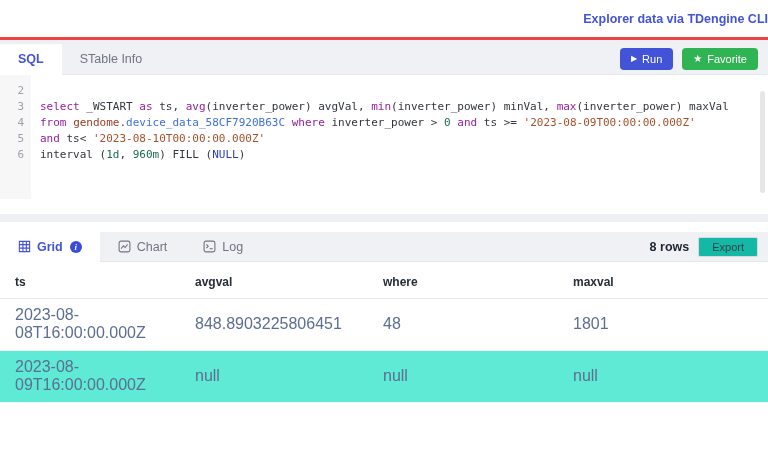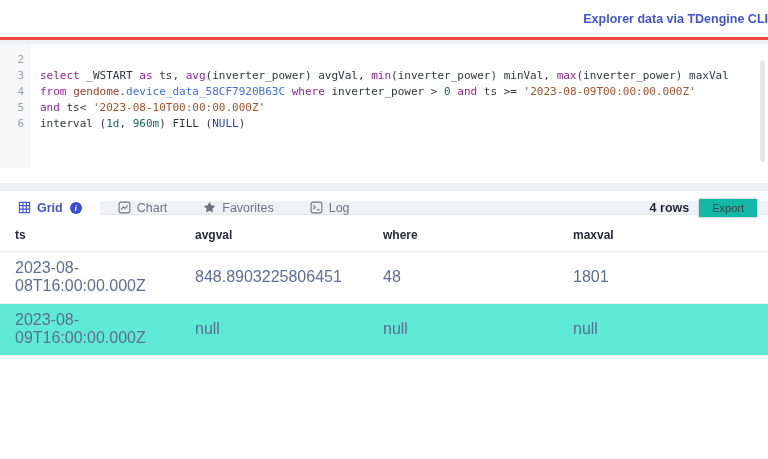--- a/index.html
+++ b/index.html
@@ -34,21 +34,21 @@
   .codeline{height:16px;line-height:16px;}
   .tok-kw{color:var(--kw);}
   .tok-str{color:var(--str);}
   .tok-tbl{color:var(--tbl);}
   .tok-sch{color:var(--sch);}
   .tok-num{color:var(--num);}
   .tok-atom{color:var(--atom);}
   .scrollthumb{position:absolute;right:3px;top:16px;width:5px;height:102px;background:#e6e6e8;border-radius:3px;}
 
   .result-card{background:#fff;padding-top:10px;height:236px;}
-  .rtabbar{height:14px;}
+  .rtabbar{height:30px;}
   .rtab-icon{display:inline-flex;margin-right:6px;align-items:center;}
   .info-badge{width:12px;height:12px;border-radius:50%;background:#3b4cd8;color:#fff;font-family:"Liberation Serif",serif;font-style:italic;font-weight:bold;font-size:9px;display:inline-flex;align-items:center;justify-content:center;margin-left:7px;}
   .rowcount{font-size:12.5px;font-weight:700;color:#1e2430;}
   .btn-export{background:#14b8a6;border:1px solid #d7dadf;border-radius:2px;font-size:11px;color:#3c4048;padding:3px 13px;cursor:pointer;font-family:"Liberation Sans",sans-serif;}
 
   table.datatable{width:100%;border-collapse:collapse;margin-top:5px;table-layout:fixed;}
   .datatable th{text-align:left;font-size:12px;color:#262c38;font-weight:600;padding:8px 0 9px;border-bottom:1px solid #e7e9ec;}
   .datatable td{font-size:16px;color:var(--cell);padding:7px 0 8px;border-bottom:1px solid #f0f1f4;}
   .datatable th:first-child,.datatable td:first-child{padding-left:15px;}
   .datatable .c1{width:195px;} .datatable .c2{width:188px;} .datatable .c3{width:190px;}
@@ -56,20 +56,36 @@
 </style>
 </head>
 <body>
 
 <div class="topbar">
   <span class="toplink">Explorer data via TDengine CLI</span>
 </div>
 <div class="band"></div>
 
 <div>
+  <div class="tabbar">
+    <div style="display:flex;align-items:stretch;" id="sql-tabs">
+        <div class="tab active">SQL</div>
+        <div class="tab">STable Info</div>
+      </div>
+    <div class="actions">
+      <button class="btn btn-run">
+        <span class="gi">▶</span>
+        <span>Run</span>
+      </button>
+      <button class="btn btn-fav">
+        <span class="gi">★</span>
+        <span>Favorite</span>
+      </button>
+    </div>
+  </div>
   <div class="editor">
     <div class="gutter" id="gutter">
         <div class="ln">2</div>
         <div class="ln">3</div>
         <div class="ln">4</div>
         <div class="ln">5</div>
         <div class="ln">6</div>
       </div>
     <div class="code" id="code"><div class="codeline"></div><div class="codeline"><span class="tok-kw">select </span><span>_WSTART </span><span class="tok-kw">as </span><span>ts, </span><span class="tok-kw">avg</span><span>(inverter_power) avgVal, </span><span class="tok-kw">min</span><span>(inverter_power) minVal, </span><span class="tok-kw">max</span><span>(inverter_power) maxVal</span></div><div class="codeline"><span class="tok-kw">from </span><span class="tok-sch">gendome.</span><span class="tok-tbl">device_data_58CF7920B63C </span><span class="tok-kw">where </span><span>inverter_power &gt; </span><span class="tok-num">0 </span><span class="tok-kw">and </span><span>ts &gt;= </span><span class="tok-str">'2023-08-09T00:00:00.000Z'</span></div><div class="codeline"><span class="tok-kw">and </span><span>ts&lt; </span><span class="tok-str">'2023-08-10T00:00:00.000Z'</span></div><div class="codeline"><span>interval (</span><span class="tok-num">1d</span><span>, </span><span class="tok-num">960m</span><span>) FILL (</span><span class="tok-atom">NULL</span><span>)</span></div></div>
     <div class="scrollthumb"></div>
@@ -96,38 +112,30 @@
             <svg width="13" height="13" viewBox="0 0 14 14">
               <rect x="1.2" y="1.2" width="11.6" height="11.6" rx="2" fill="none" stroke="currentColor" stroke-width="1.2"></rect>
               <path d="M3.4 9.2l2.4-3 1.9 1.9 2.6-3.4" fill="none" stroke="currentColor" stroke-width="1.2"></path>
             </svg>
           </span>
           <span>Chart</span>
         </div>
         <div class="tab">
           <span class="rtab-icon">
             <svg width="13" height="13" viewBox="0 0 14 14">
-              <path d="M7 .8l1.9 3.9 4.3.6-3.1 3 .7 4.2L7 10.5 3.2 12.5l.7-4.2-3.1-3 4.3-.6z" fill="currentColor"></path>
-            </svg>
-          </span>
-          <span>Favorites</span>
-        </div>
-        <div class="tab">
-          <span class="rtab-icon">
-            <svg width="13" height="13" viewBox="0 0 14 14">
               <rect x="1.2" y="1.2" width="11.6" height="11.6" rx="2" fill="none" stroke="currentColor" stroke-width="1.2"></rect>
               <path d="M3.6 4.8l2 2-2 2" fill="none" stroke="currentColor" stroke-width="1.2"></path>
               <path d="M7.2 9.4h3.2" stroke="currentColor" stroke-width="1.2"></path>
             </svg>
           </span>
           <span>Log</span>
         </div>
       </div>
     <div class="actions">
-      <span class="rowcount">4 rows</span>
+      <span class="rowcount">8 rows</span>
       <button class="btn-export">Export</button>
     </div>
   </div>
   <table class="datatable">
     <thead>
         <tr id="thead-row">
           <th class="c1">ts</th>
           <th class="c2">avgval</th>
           <th class="c3">where</th>
           <th class="c4">maxval</th>

